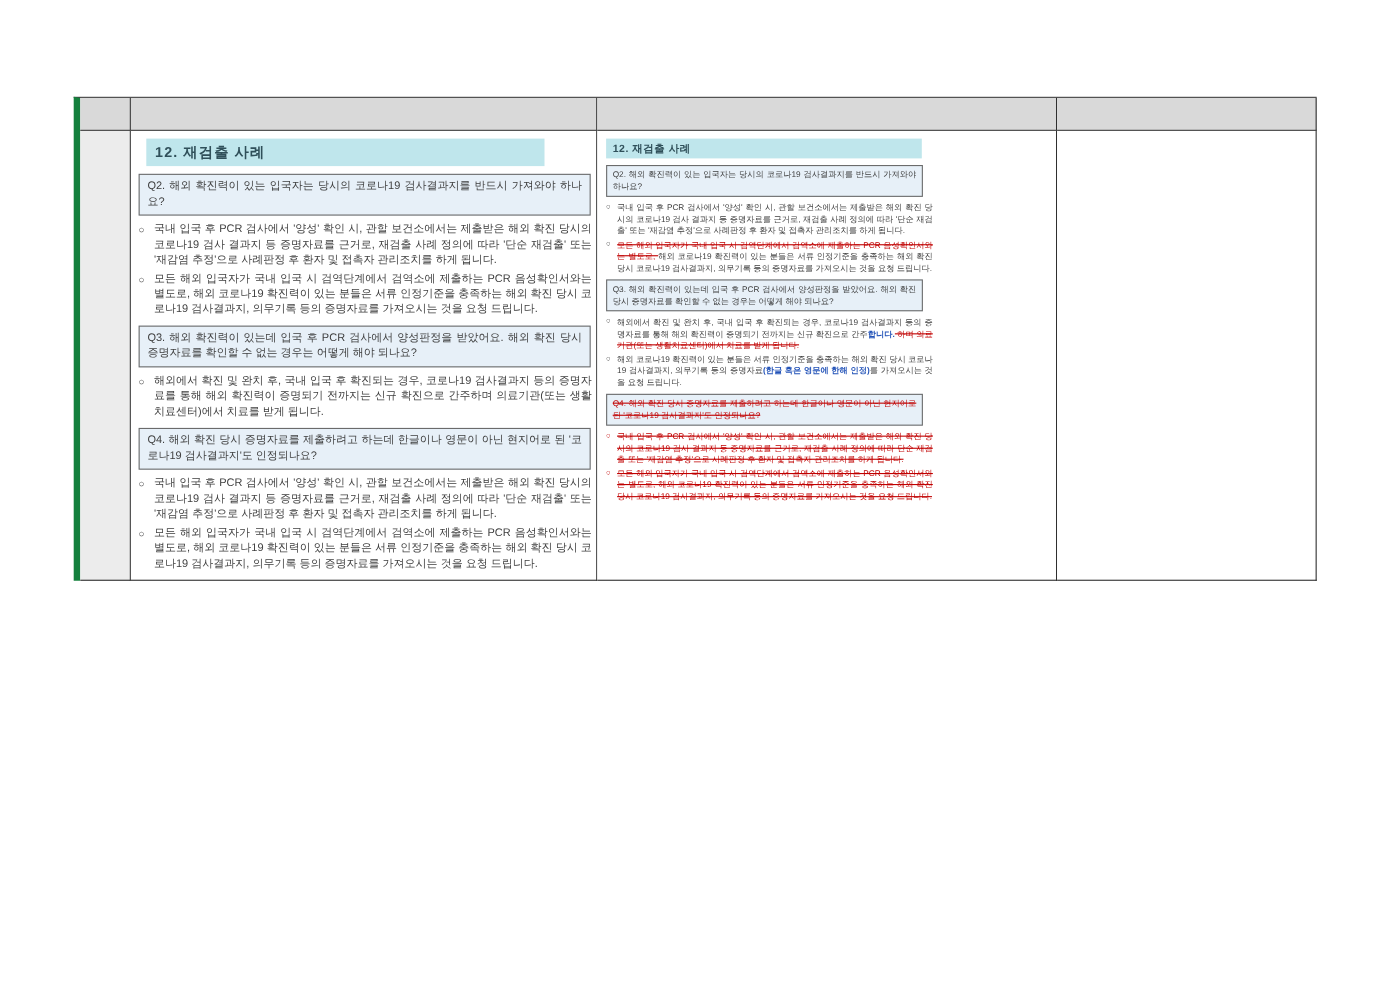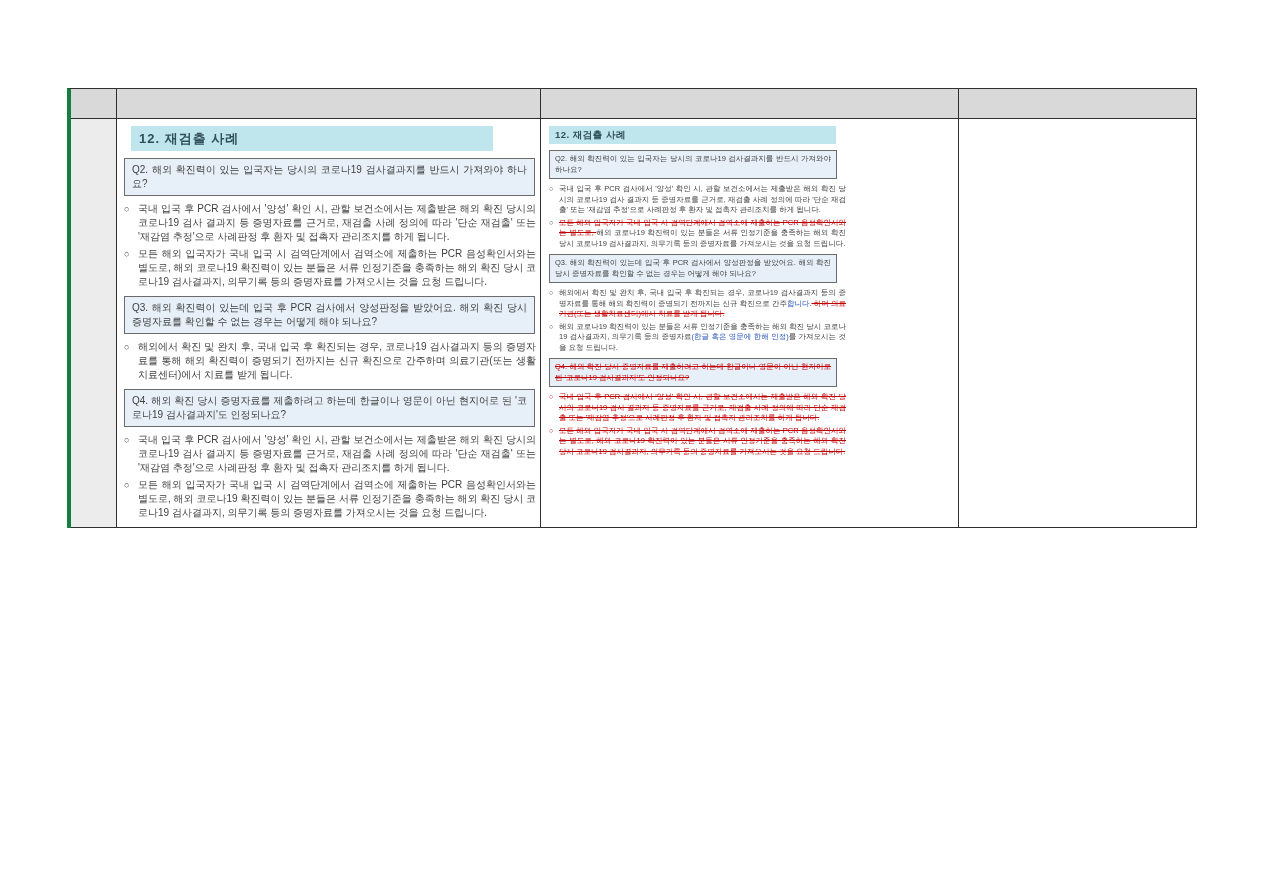--- a/index.html
+++ b/index.html
@@ -4,21 +4,21 @@
 <style>
   * { margin: 0; padding: 0; box-sizing: border-box; }
   html, body { width: 1262px; height: 893px; background: #ffffff; overflow: hidden; }
   body { font-family: "Liberation Sans", "DejaVu Sans", sans-serif; color: #3e3e3e; }
 
   .doc-table {
     position: absolute; left: 67px; top: 88px; width: 1130px;
     display: grid;
     grid-template-columns: 46px 424px 418px 1fr;
     grid-template-rows: 30px minmax(369px, auto);
-    border-top: 1px solid #2f2f2f; border-left: 4px solid #15803d;
+    border-top: 1px solid #2f2f2f; border-left: 6px solid #15803d;
   }
   .cell {
     border-right: 1px solid #2f2f2f; border-bottom: 1px solid #2f2f2f;
     background: #ffffff;
   }
   .cell.head { background: #d9d9d9; }
   .cell.rowlabel { background: #ececec; }
 
   
   .version-body { padding: 6px 0 4px 7px; }
@@ -49,21 +49,21 @@
   }
   .bullet.gap-after { margin-bottom: 7px; }
   .bullet .marker { position: absolute; left: 0; top: 0; font-size: 9px; }
   .v-right .bullet { font-size: 7.5px; line-height: 10.5px; padding-left: 10px; width: 297px; margin-bottom: 2px; }
   .v-right .bullet.gap-after { margin-bottom: 5px; }
   .v-right .bullet .marker { font-size: 7px; }
 
   
   .seg-n { }
   .seg-d { color: #c00000; text-decoration: line-through; text-decoration-color: #c00000; }
-  .seg-a { color: #2353b8; font-weight: normal; }
+  .seg-a { color: #2353b8; font-weight: bold; }
   .seg-u { text-decoration-color: #c87050; text-underline-offset: 1px; }
   .marker.seg-d { text-decoration: none; }
 </style>
 </head>
 <body>
 
 <div class="doc-table">
 
   <div class="cell head"></div>
   <div class="cell head"></div>

